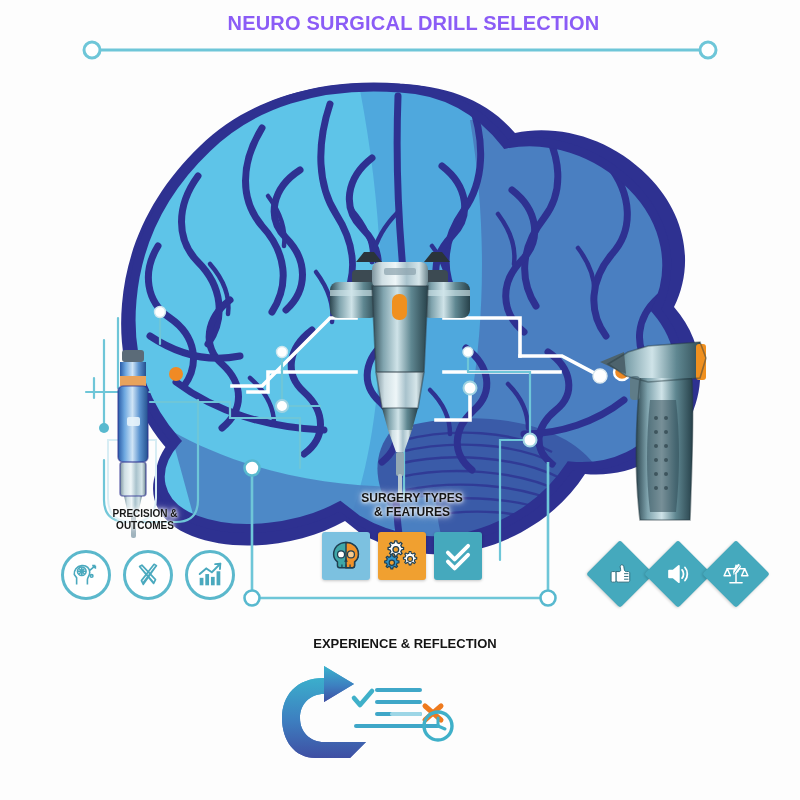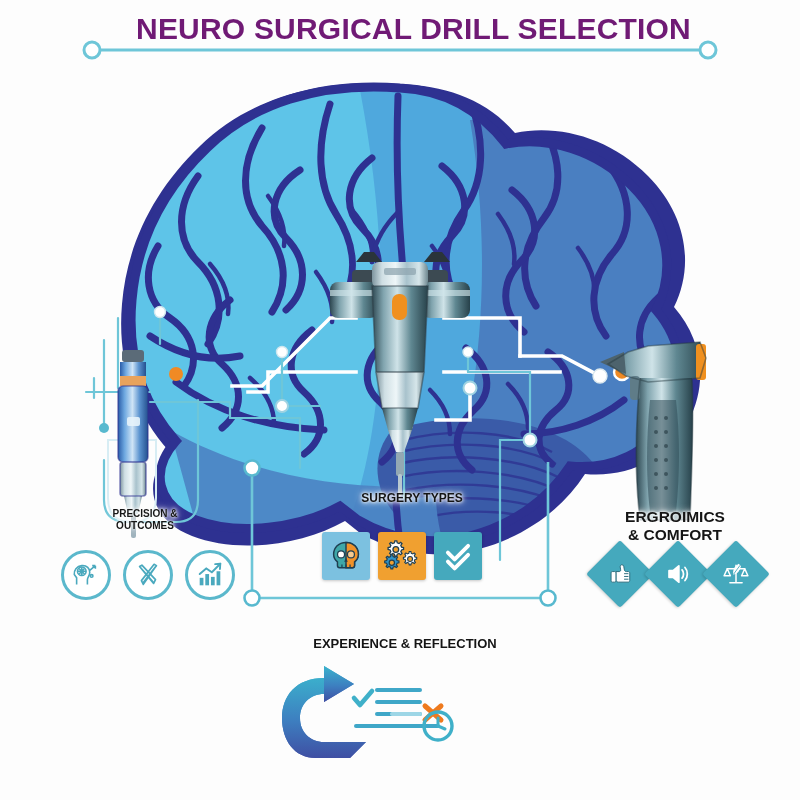--- a/index.html
+++ b/index.html
@@ -15,22 +15,22 @@
     background: #fdfdfd;
   }
   #scene { position: absolute; inset: 0; width: 800px; height: 800px; }
 
   
   .title-block {
     position: absolute; left: 0; top: 12px; width: 800px;
     text-align: center; z-index: 40;
   }
   .title-text {
-    font-size: 30px; font-weight: bold; letter-spacing: 0.2px;
-    color: #701a75; font-family: "Liberation Sans", sans-serif;
+    font-size: 20px; font-weight: bold; letter-spacing: 0.2px;
+    color: #8b5cf6; font-family: "Liberation Sans", sans-serif;
     white-space: nowrap;
     margin-left: 27px;
   }
 
   
   .caption {
     position: absolute; z-index: 38; text-align: center;
     font-weight: bold; color: #151515; line-height: 1.16;
     font-family: "Liberation Sans", sans-serif;
     text-shadow: 0 0 5px #fff, 0 0 9px #fff, 0 0 3px #fff;
@@ -357,24 +357,21 @@
   <div class="title-block">
     <div class="title-text">NEURO SURGICAL DRILL SELECTION</div>
   </div>
 
   <div class="caption" id="cap-left">
     <span class="l">PRECISION &amp;</span>
     <span class="l">OUTCOMES</span>
   </div>
   <div class="caption" id="cap-center">
     <span class="l">SURGERY TYPES</span>
-  </div>
-  <div class="caption" id="cap-right">
-    <span class="l">ERGROIMICS</span>
-    <span class="l">&amp; COMFORT</span>
+    <span class="l">&amp; FEATURES</span>
   </div>
   <div class="caption" id="cap-bottom">
     <span class="l">EXPERIENCE &amp; REFLECTION</span>
   </div>
 
   <div class="icon-row" id="row-left">
     <div class="circ-icon">
       <svg width="30" height="30" viewBox="0 0 32 32" fill="none" stroke="#4aa9be" stroke-width="1.7">
         <path d="M6 26 L6 19 L3.5 15.5 C3 11 6 6.5 11.5 6 C17 5.5 20 9 20 13 C20 17 17.5 18 17.5 21 L17.5 26" stroke-linejoin="round"></path>
         <circle cx="11.5" cy="12" r="4.6"></circle>

